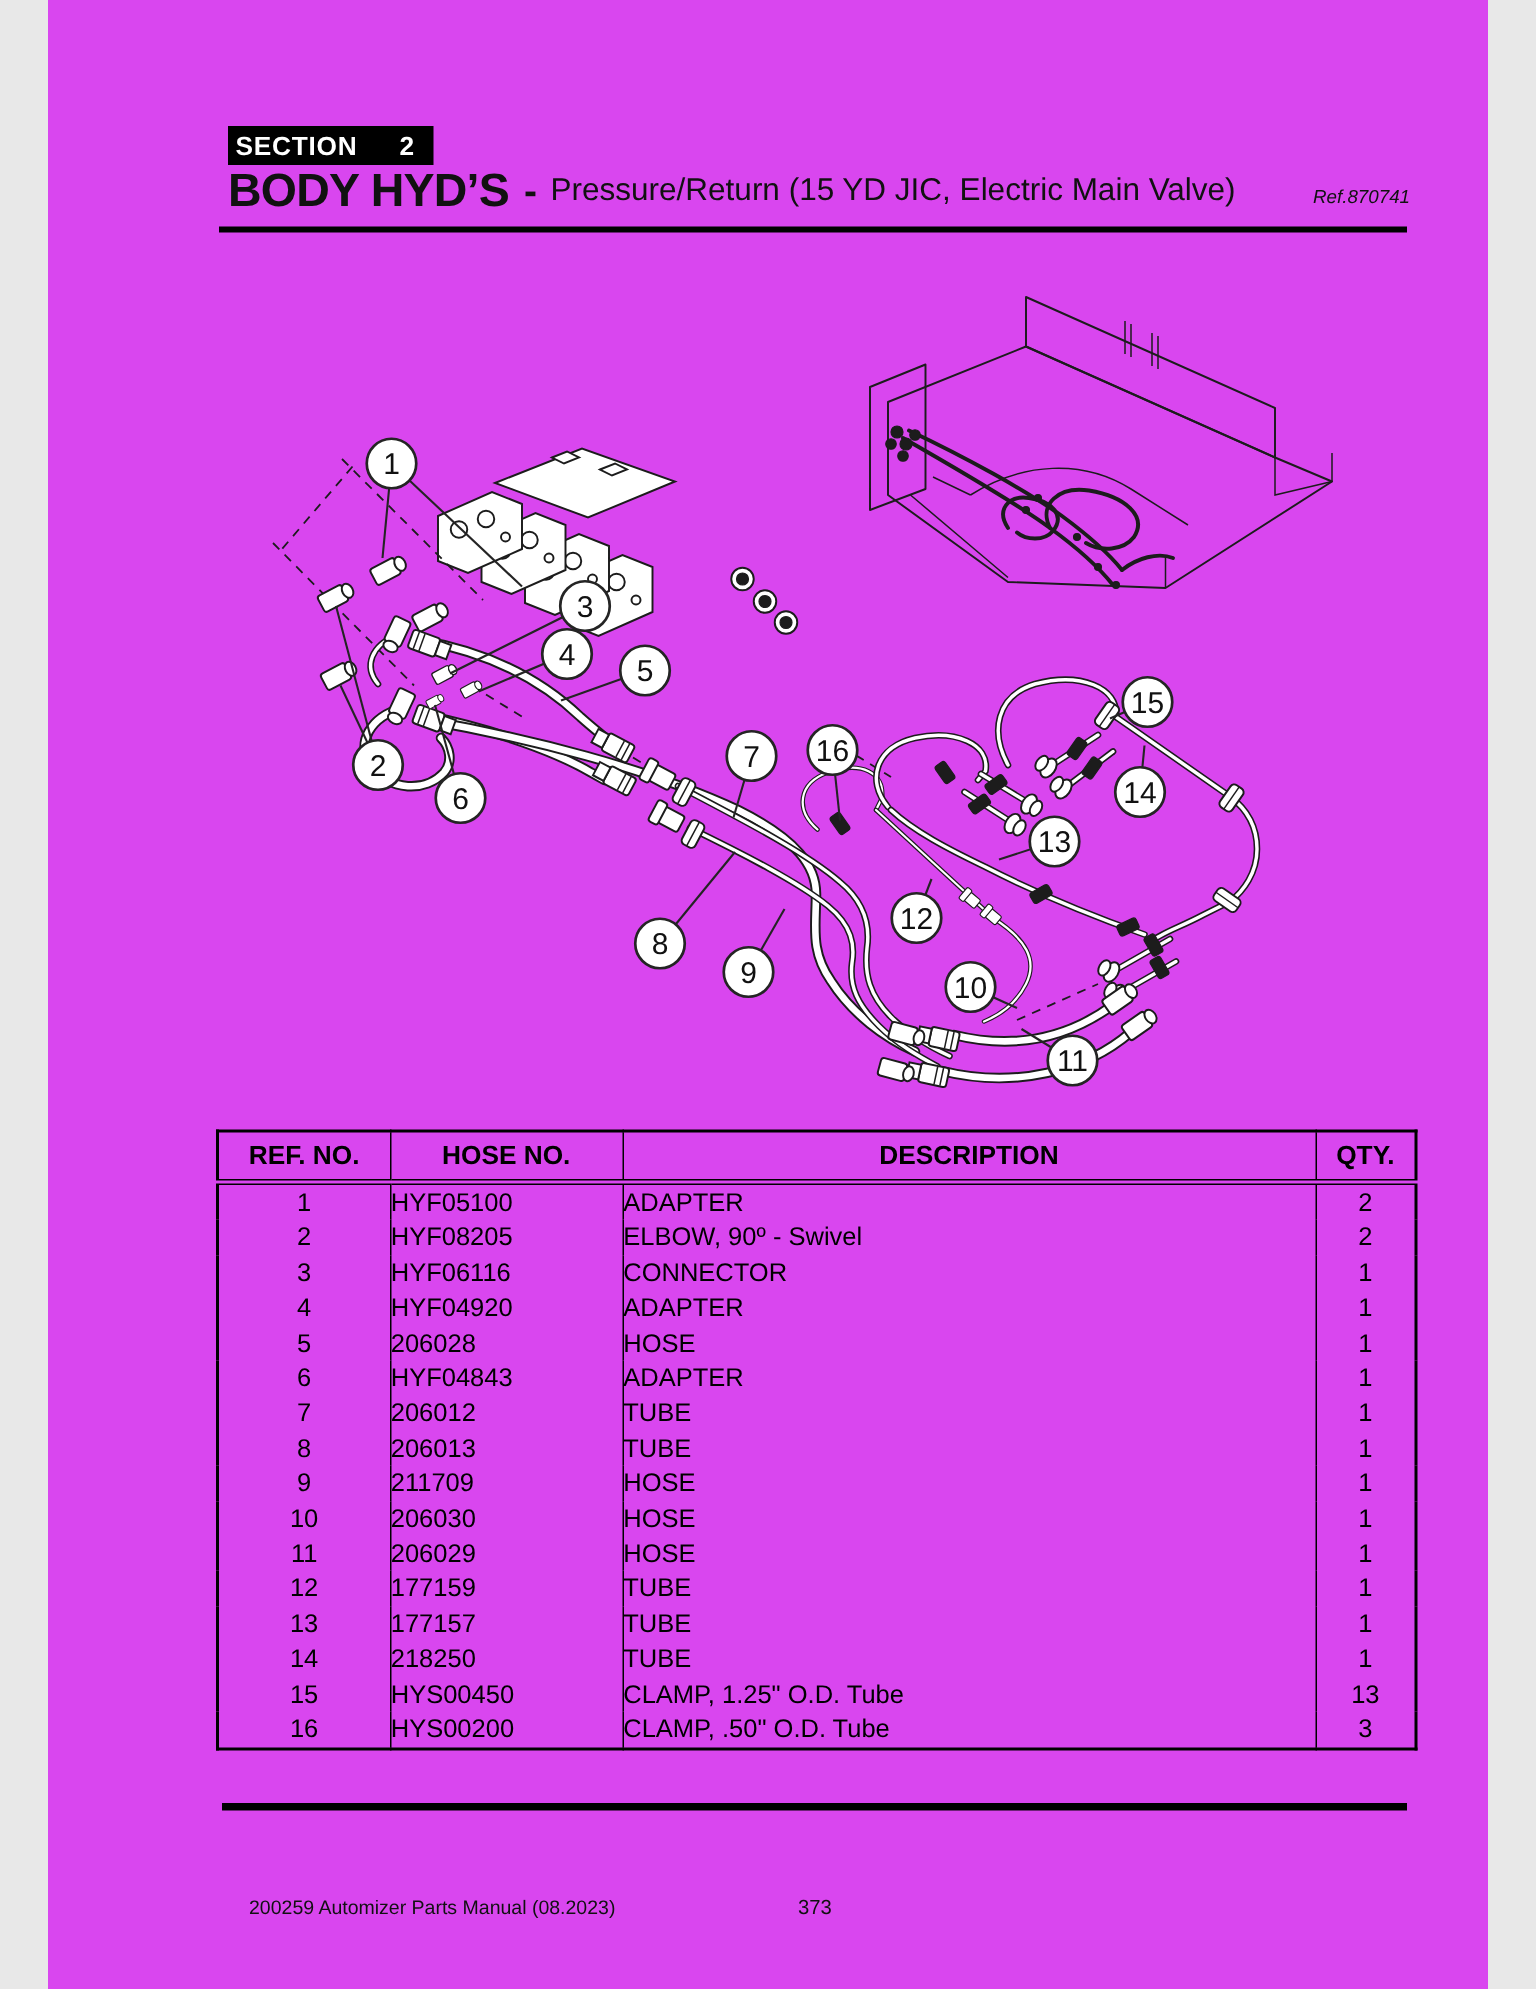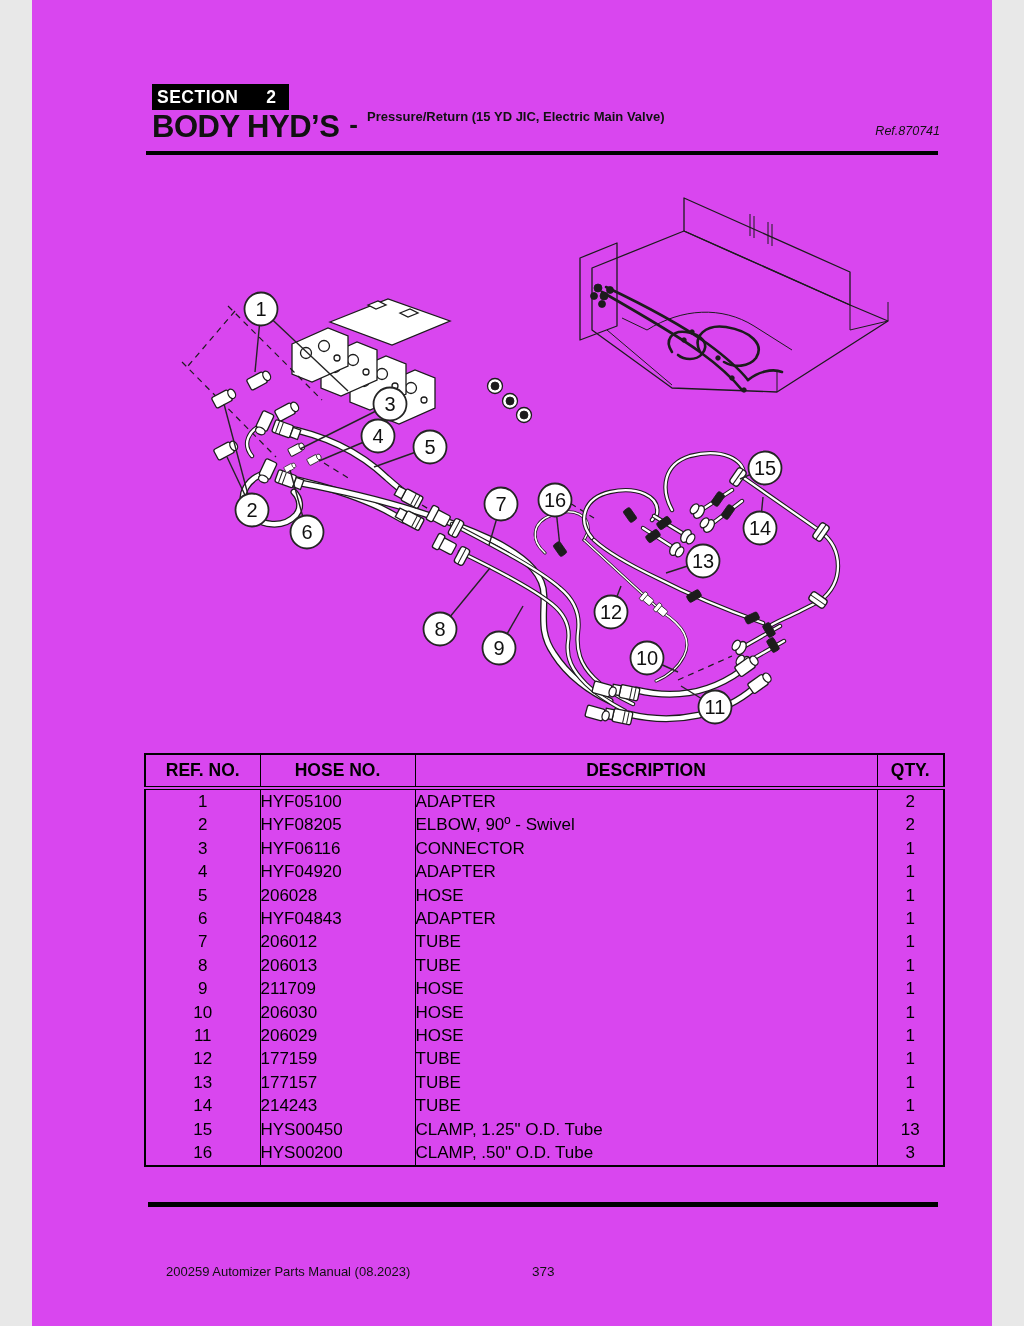--- a/index.html
+++ b/index.html
@@ -10,25 +10,25 @@
   }
   
   .badge{
     position:absolute;left:120px;top:84px;height:26px;
     background:#000;color:#fff;display:flex;align-items:center;
     padding:0 12px 0 5px;font-weight:bold;font-size:17.5px;letter-spacing:.5px;
   }
   .badge .num{margin-left:28px;}
   .titlerow{
     position:absolute;left:120px;top:109px;width:788px;
-    display:flex;align-items:flex-start;white-space:nowrap;
+    display:flex;align-items:center;white-space:nowrap;
   }
   .title{font-weight:bold;font-size:31px;letter-spacing:-.5px;}
   .dash{font-weight:bold;font-size:26px;margin:0 9px 0 10px;}
-  .subtitle{font-weight:bold;font-size:13px;}
+  .subtitle{font-weight:normal;font-size:21px;}
   .ref{margin-left:auto;font-style:italic;font-size:12.5px;align-self:center;padding-top:8px;}
   .toprule{position:absolute;left:114px;top:151px;width:792px;height:3.5px;background:#000;}
   
   svg.diagram{position:absolute;left:0;top:0;width:1024px;height:1326px;}
   .ln{fill:none;stroke:#1c1c1c;stroke-width:1.3px;stroke-linejoin:round;}
   .lnt{fill:none;stroke:#1c1c1c;stroke-width:1px;}
   .wht{fill:#fff;stroke:#1c1c1c;stroke-width:1.3px;}
   .blk{fill:#1c1c1c;stroke:#1c1c1c;stroke-width:.8px;}
   .dash{fill:none;stroke:#1c1c1c;stroke-width:1.2px;stroke-dasharray:6 5;}
   .hose{fill:none;stroke:#1c1c1c;stroke-width:7px;stroke-linecap:round;}
@@ -471,21 +471,21 @@
           <td class="c-qty">1</td>
         </tr>
         <tr>
           <td class="c-ref">13</td>
           <td class="c-part">177157</td>
           <td class="c-desc">TUBE</td>
           <td class="c-qty">1</td>
         </tr>
         <tr>
           <td class="c-ref">14</td>
-          <td class="c-part">214243</td>
+          <td class="c-part">218250</td>
           <td class="c-desc">TUBE</td>
           <td class="c-qty">1</td>
         </tr>
         <tr>
           <td class="c-ref">15</td>
           <td class="c-part">HYS00450</td>
           <td class="c-desc">CLAMP, 1.25" O.D. Tube</td>
           <td class="c-qty">13</td>
         </tr>
         <tr>

